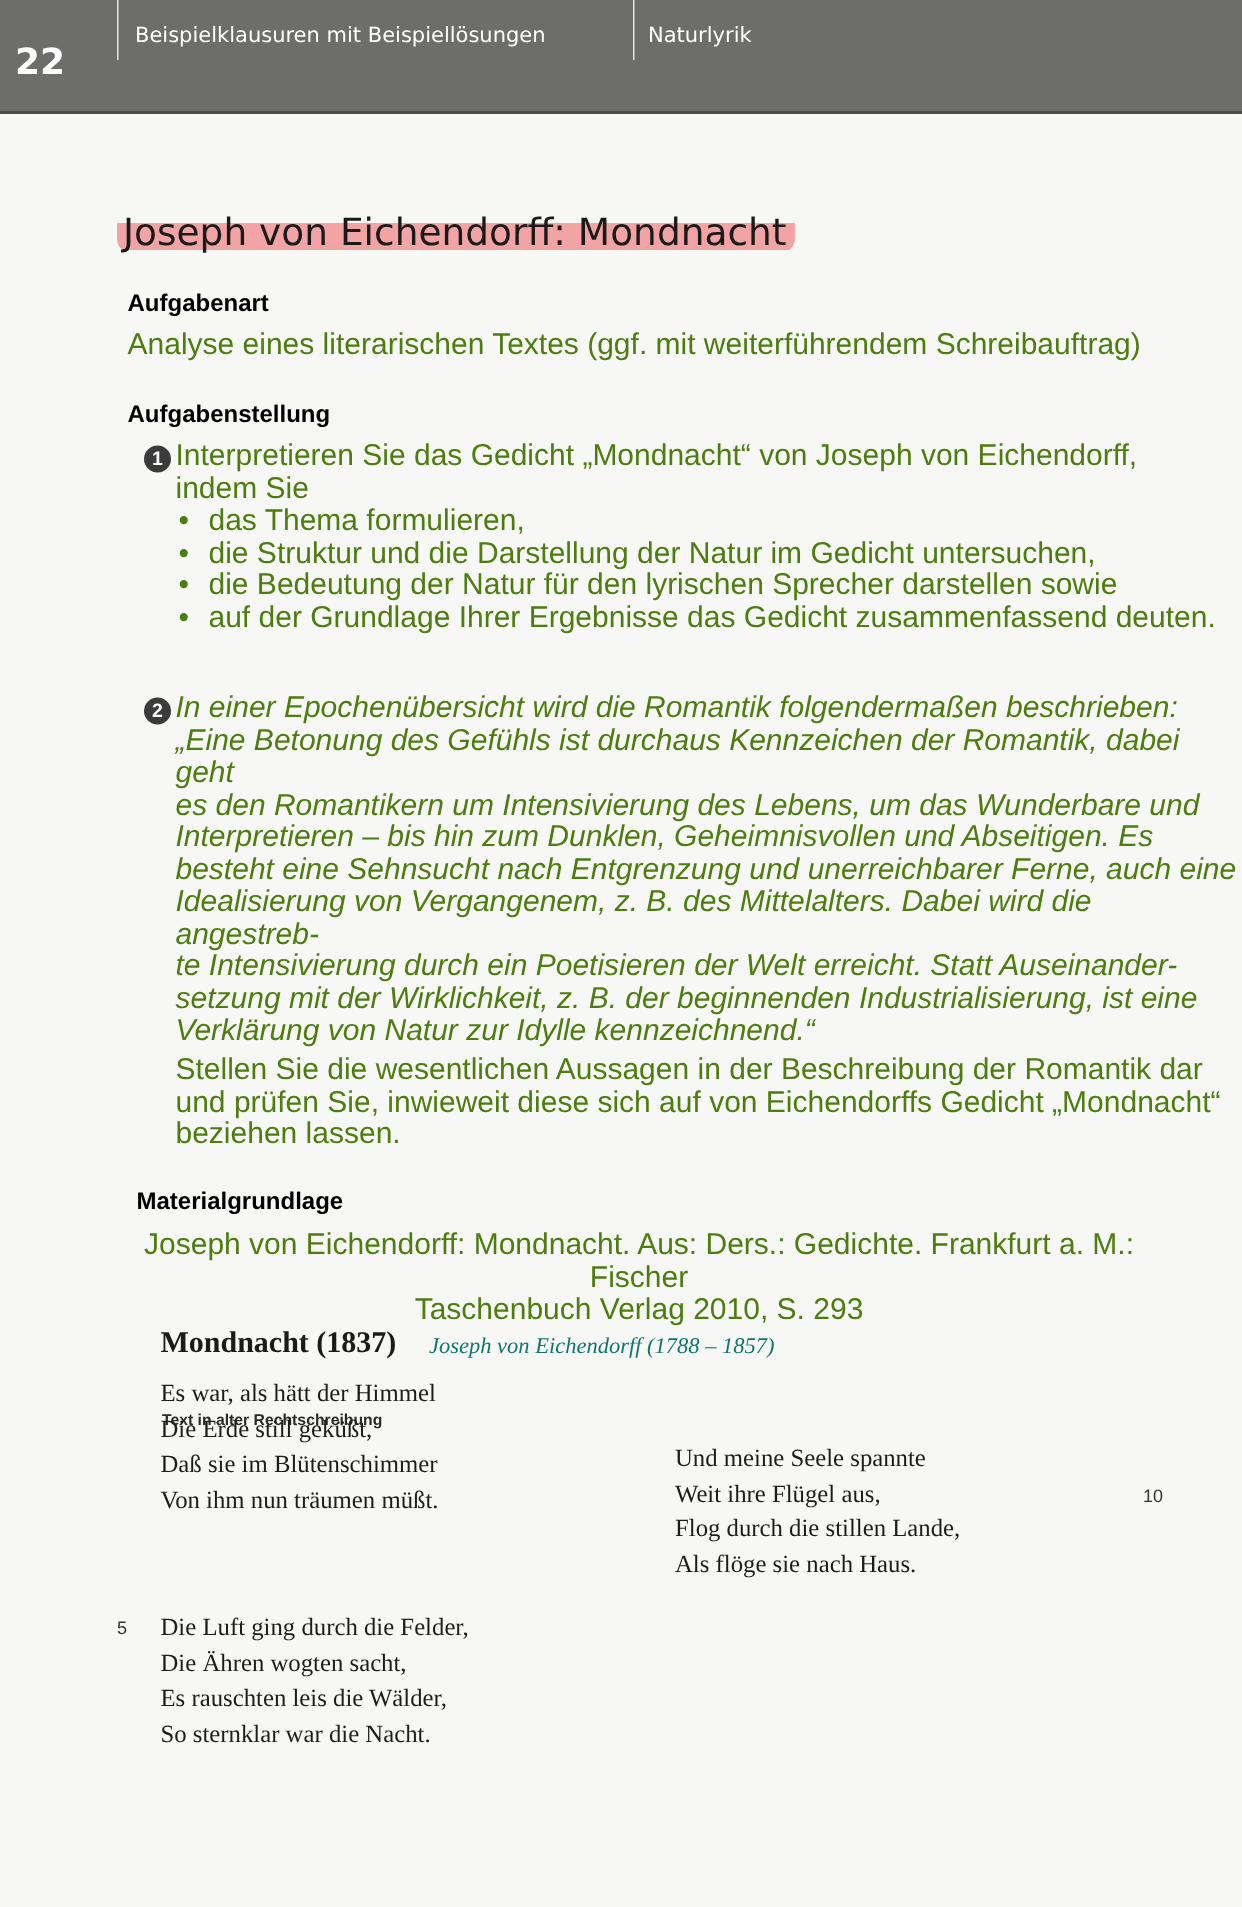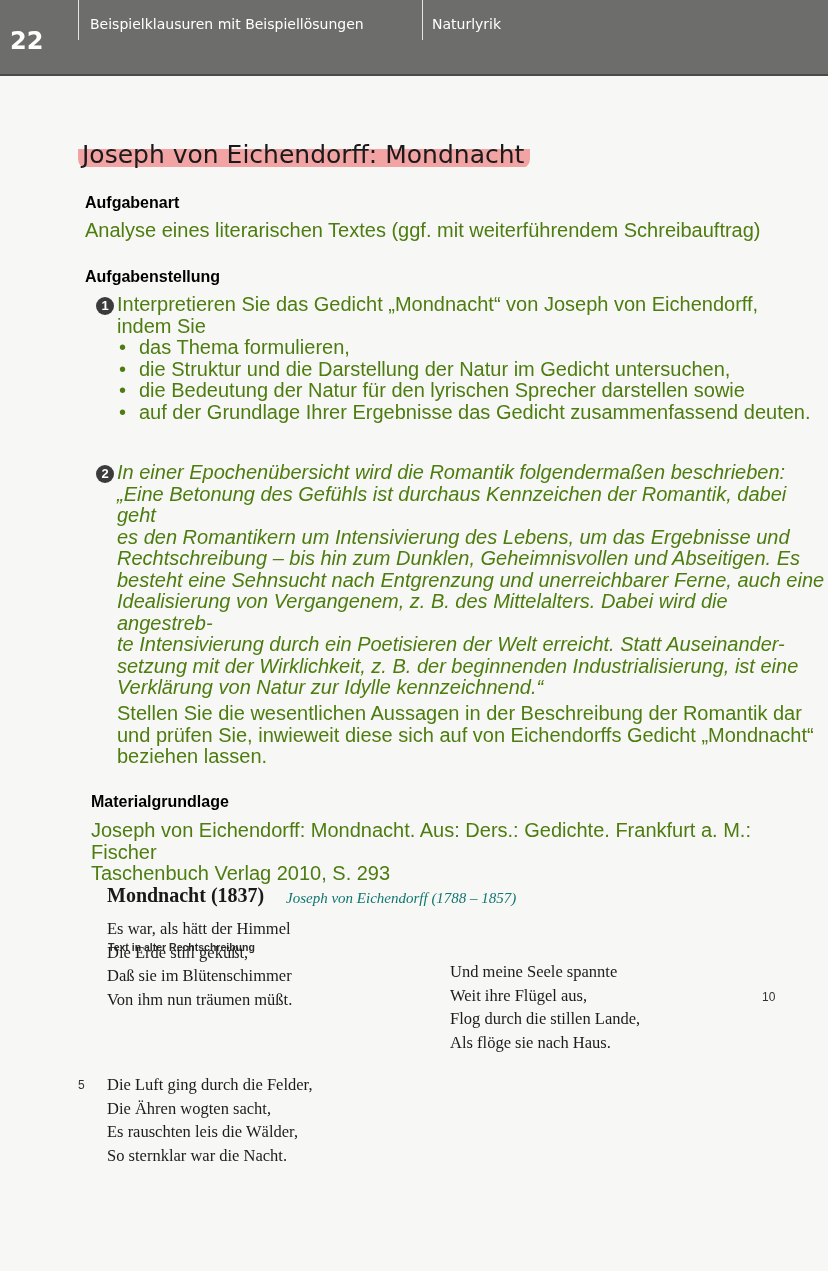--- a/index.html
+++ b/index.html
@@ -77,36 +77,36 @@
     <li>die Struktur und die Darstellung der Natur im Gedicht untersuchen,</li>
     <li>die Bedeutung der Natur für den lyrischen Sprecher darstellen sowie</li>
     <li>auf der Grundlage Ihrer Ergebnisse das Gedicht zusammenfassend deuten.</li>
   </ul>
 </div>
 
 <div class="num-circle" style="left:96px; top:465px;">2</div>
 <div class="text" style="left:117px; top:462px;font-style:italic;">
   <div>In einer Epochenübersicht wird die Romantik folgendermaßen beschrieben:</div>
   <div>„Eine Betonung des Gefühls ist durchaus Kennzeichen der Romantik, dabei geht</div>
-  <div>es den Romantikern um Intensivierung des Lebens, um das Ergebnisse und</div>
-  <div>Rechtschreibung – bis hin zum Dunklen, Geheimnisvollen und Abseitigen. Es</div>
+  <div>es den Romantikern um Intensivierung des Lebens, um das Wunderbare und</div>
+  <div>Interpretieren – bis hin zum Dunklen, Geheimnisvollen und Abseitigen. Es</div>
   <div>besteht eine Sehnsucht nach Entgrenzung und unerreichbarer Ferne, auch eine</div>
   <div>Idealisierung von Vergangenem, z. B. des Mittelalters. Dabei wird die angestreb-</div>
   <div>te Intensivierung durch ein Poetisieren der Welt erreicht. Statt Auseinander-</div>
   <div>setzung mit der Wirklichkeit, z. B. der beginnenden Industrialisierung, ist eine</div>
   <div>Verklärung von Natur zur Idylle kennzeichnend.“</div>
 </div>
 <div class="text" style="left:117px; top:703px;">
   <div>Stellen Sie die wesentlichen Aussagen in der Beschreibung der Romantik dar</div>
   <div>und prüfen Sie, inwieweit diese sich auf von Eichendorffs Gedicht „Mondnacht“</div>
   <div>beziehen lassen.</div>
 </div>
 
 <div class="label" style="left:91px; top:793px;">Materialgrundlage</div>
-<div class="text" style="left:91px; top:820px; width:670px;">
+<div class="text" style="left:91px; top:820px; width:670px;text-align:center;">
   <div style="display:flex; justify-content:space-between;">
       <span>Joseph von Eichendorff: Mondnacht. Aus: Ders.: Gedichte. Frankfurt a. M.: Fischer</span>
     </div>
   <div>Taschenbuch Verlag 2010, S. 293</div>
 </div>
 
 <div class="poem-title">Mondnacht (1837)</div>
 <div class="poem-author">Joseph von Eichendorff (1788 – 1857)</div>
 <div class="note">Text in alter Rechtschreibung</div>
 

